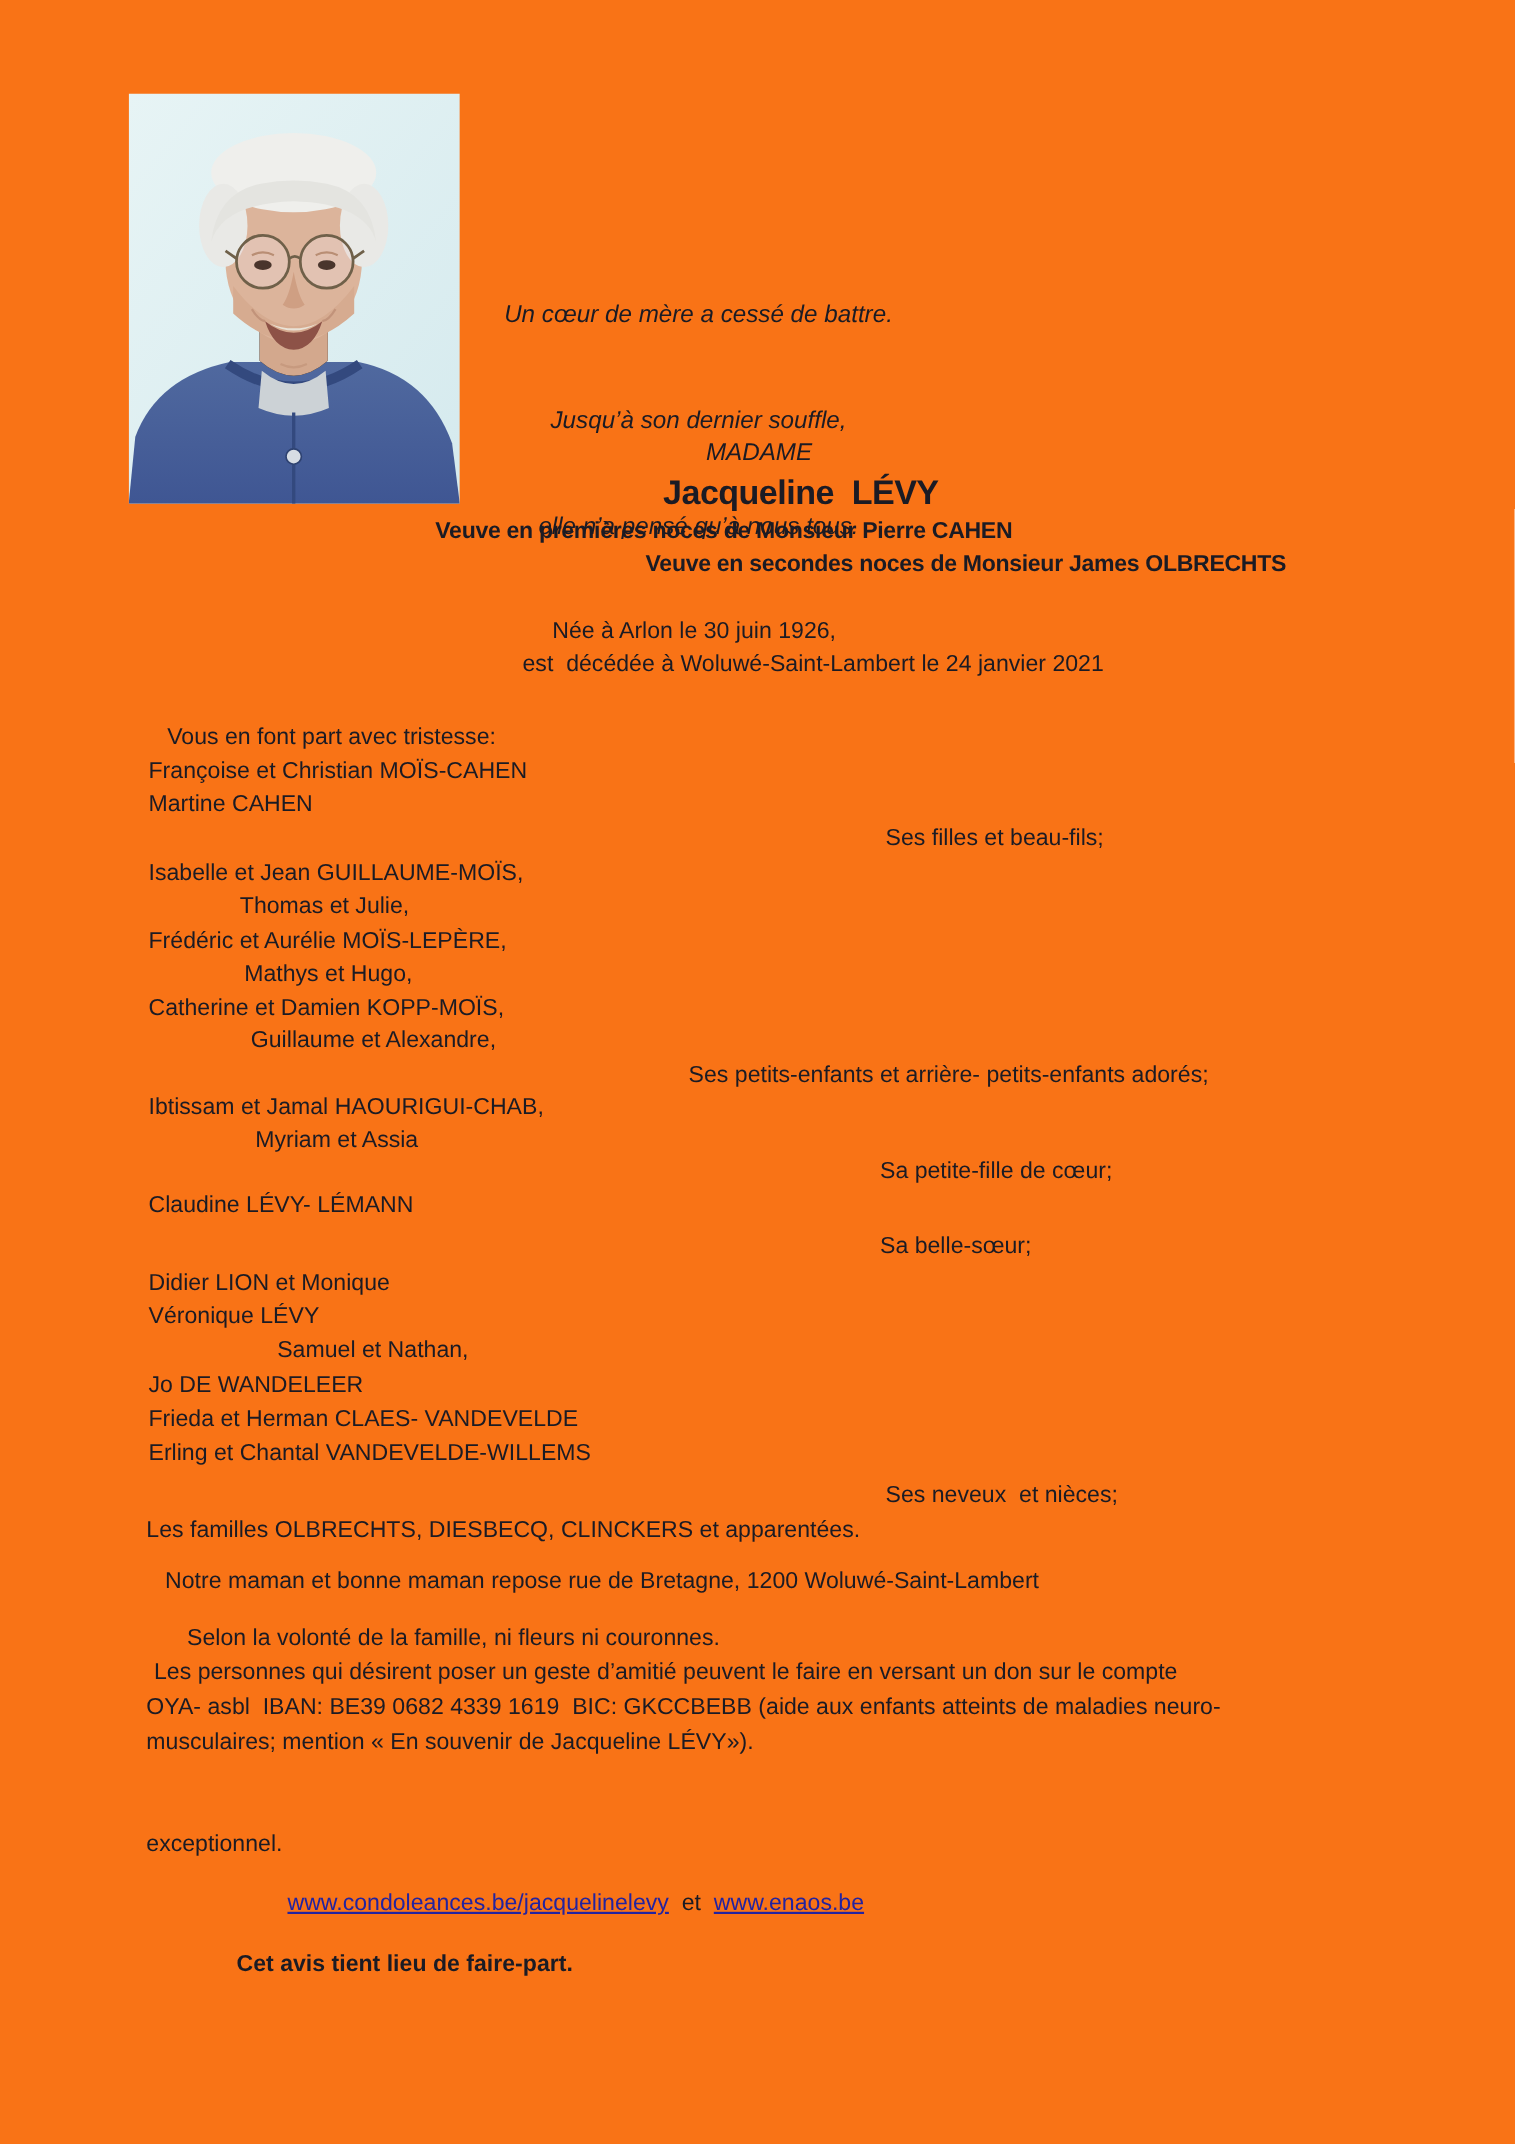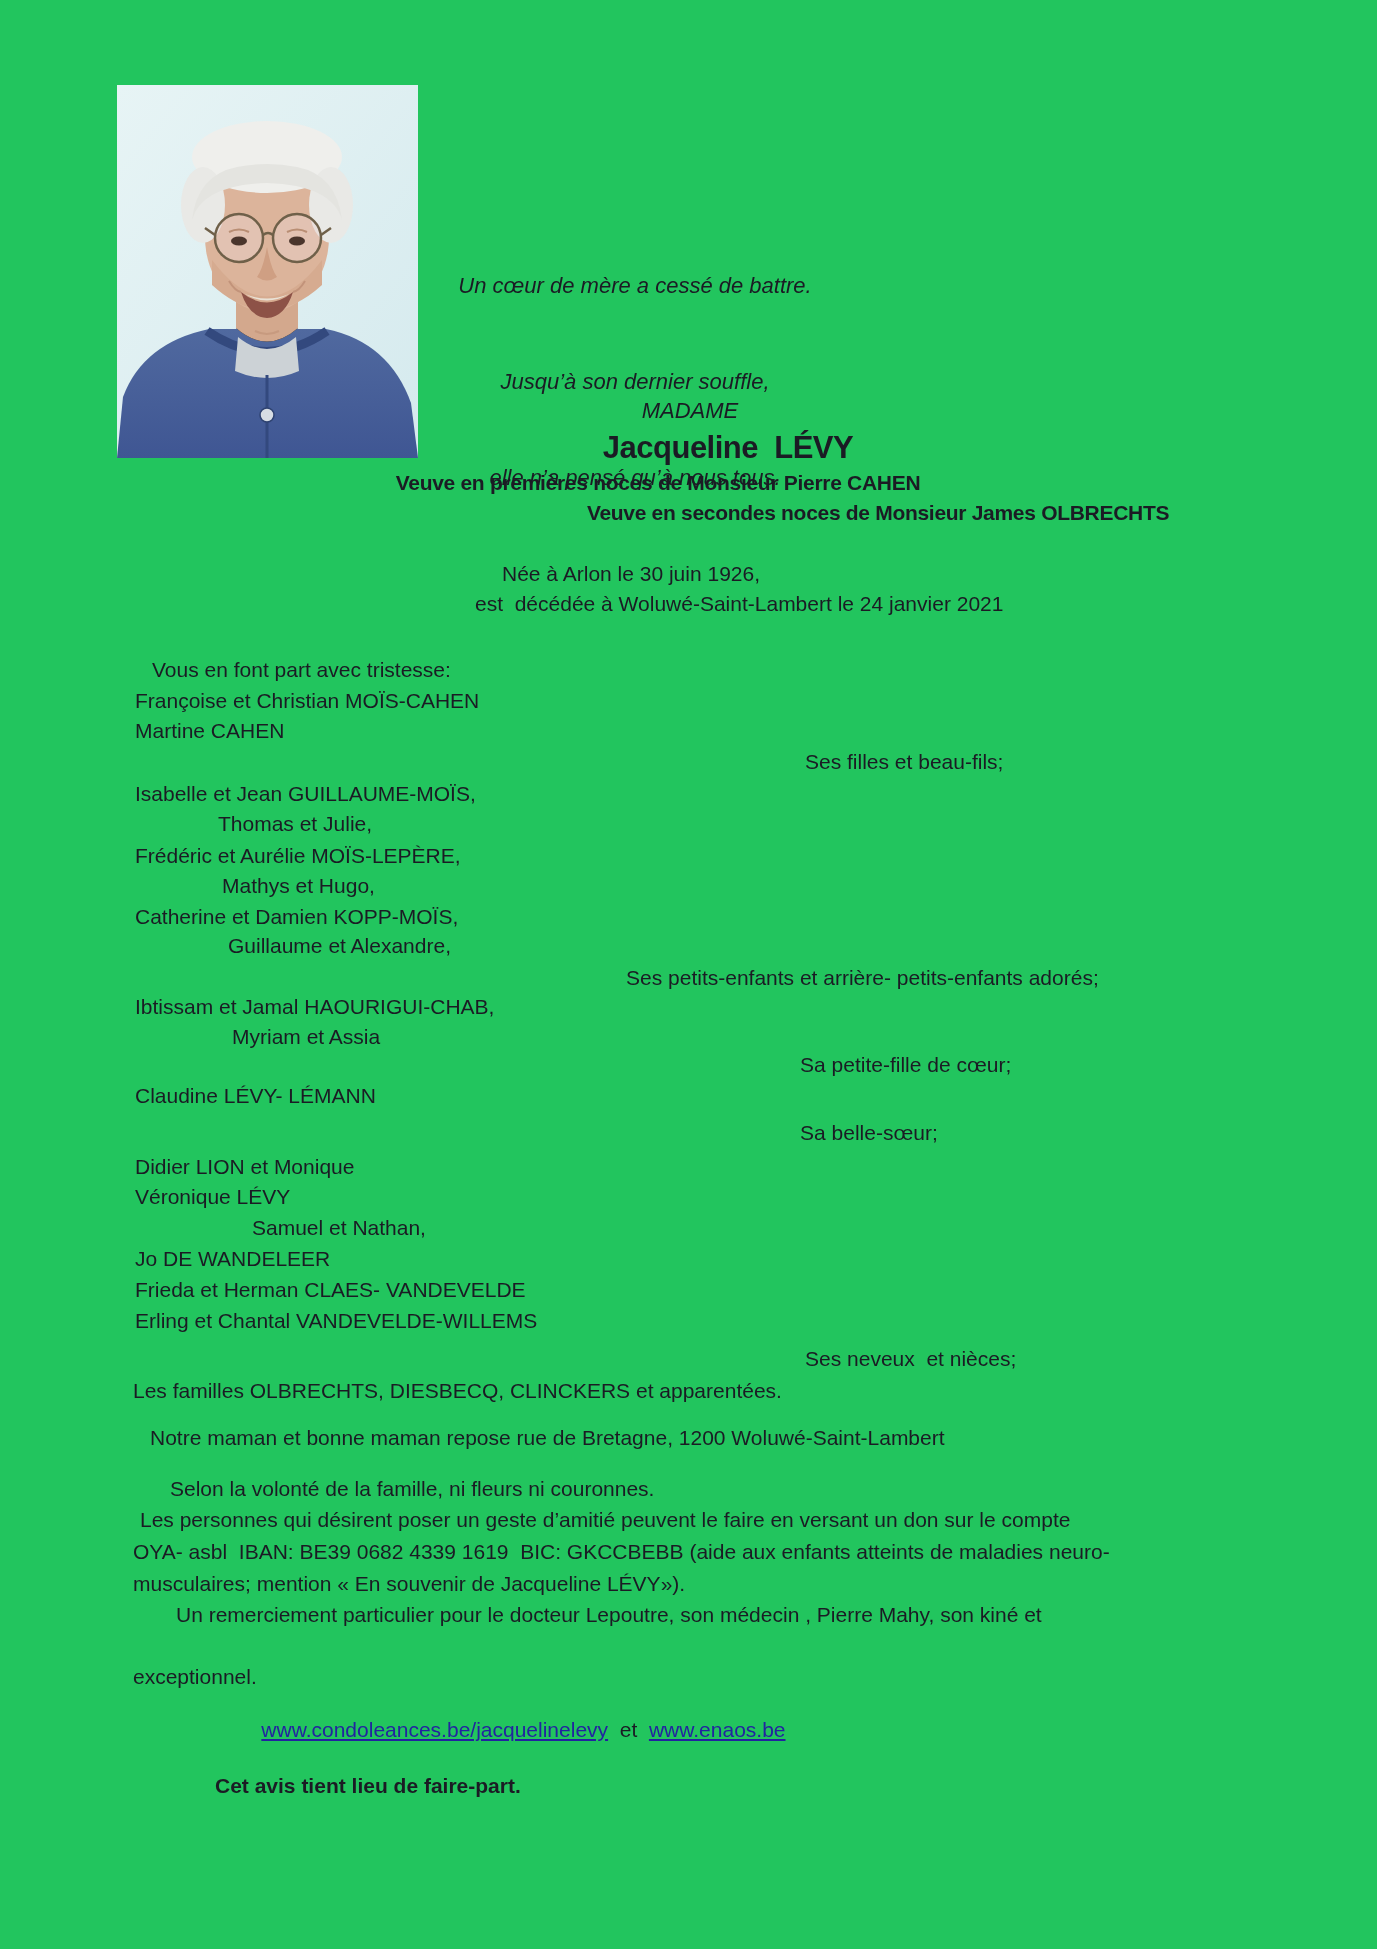--- a/index.html
+++ b/index.html
@@ -1,19 +1,19 @@
 <!DOCTYPE html>
 <html><head>
 <meta charset="utf-8">
 <style>
   html,body{margin:0;padding:0;background:#ffffff;}
   .page{
     position:relative;
     width:1377px;height:1949px;
-    background:#22c55e;
+    background:#f97316;
     font-family:"Liberation Sans", sans-serif;
     color:#1b1b24;
     overflow:hidden;
   }
   .abs{position:absolute;white-space:pre;}
   .t{font-size:21px;line-height:27px;}
   .b{font-weight:700;}
   .poem{font-size:22px;line-height:32px;font-style:italic;text-align:center;}
   .poem div{white-space:pre;}
   .madame{font-size:22px;font-style:italic;text-align:center;}
@@ -119,21 +119,20 @@
   <div class="abs t" style="left:626px;top:964px;">Ses petits-enfants et arrière- petits-enfants adorés;</div>
   <div class="abs t" style="left:800px;top:1051px;">Sa petite-fille de cœur;</div>
   <div class="abs t" style="left:800px;top:1119px;">Sa belle-sœur;</div>
   <div class="abs t" style="left:805px;top:1345px;">Ses neveux  et nièces;</div>
 
   <div class="abs t" style="left:150px;top:1424px;">Notre maman et bonne maman repose rue de Bretagne, 1200 Woluwé-Saint-Lambert</div>
   <div class="abs t" style="left:170px;top:1475px;">Selon la volonté de la famille, ni fleurs ni couronnes.</div>
   <div class="abs t" style="left:140px;top:1506px;">Les personnes qui désirent poser un geste d’amitié peuvent le faire en versant un don sur le compte</div>
   <div class="abs t" style="left:133px;top:1538px;">OYA- asbl  IBAN: BE39 0682 4339 1619  BIC: GKCCBEBB (aide aux enfants atteints de maladies neuro-</div>
   <div class="abs t" style="left:133px;top:1570px;">musculaires; mention « En souvenir de Jacqueline LÉVY»).</div>
-  <div class="abs t" style="left:176px;top:1601px;">Un remerciement particulier pour le docteur Lepoutre, son médecin , Pierre Mahy, son kiné et</div>
   <div class="abs t" style="left:133px;top:1663px;">exceptionnel.</div>
 
   <div class="abs linkline" style="left:238px;top:1694px;">
     <a>www.condoleances.be/jacquelinelevy</a><span>  et  </span><a>www.enaos.be</a>
   </div>
 
   <div class="abs t b" style="left:215px;top:1772px;">Cet avis tient lieu de faire-part.</div>
 
 </div>
 

